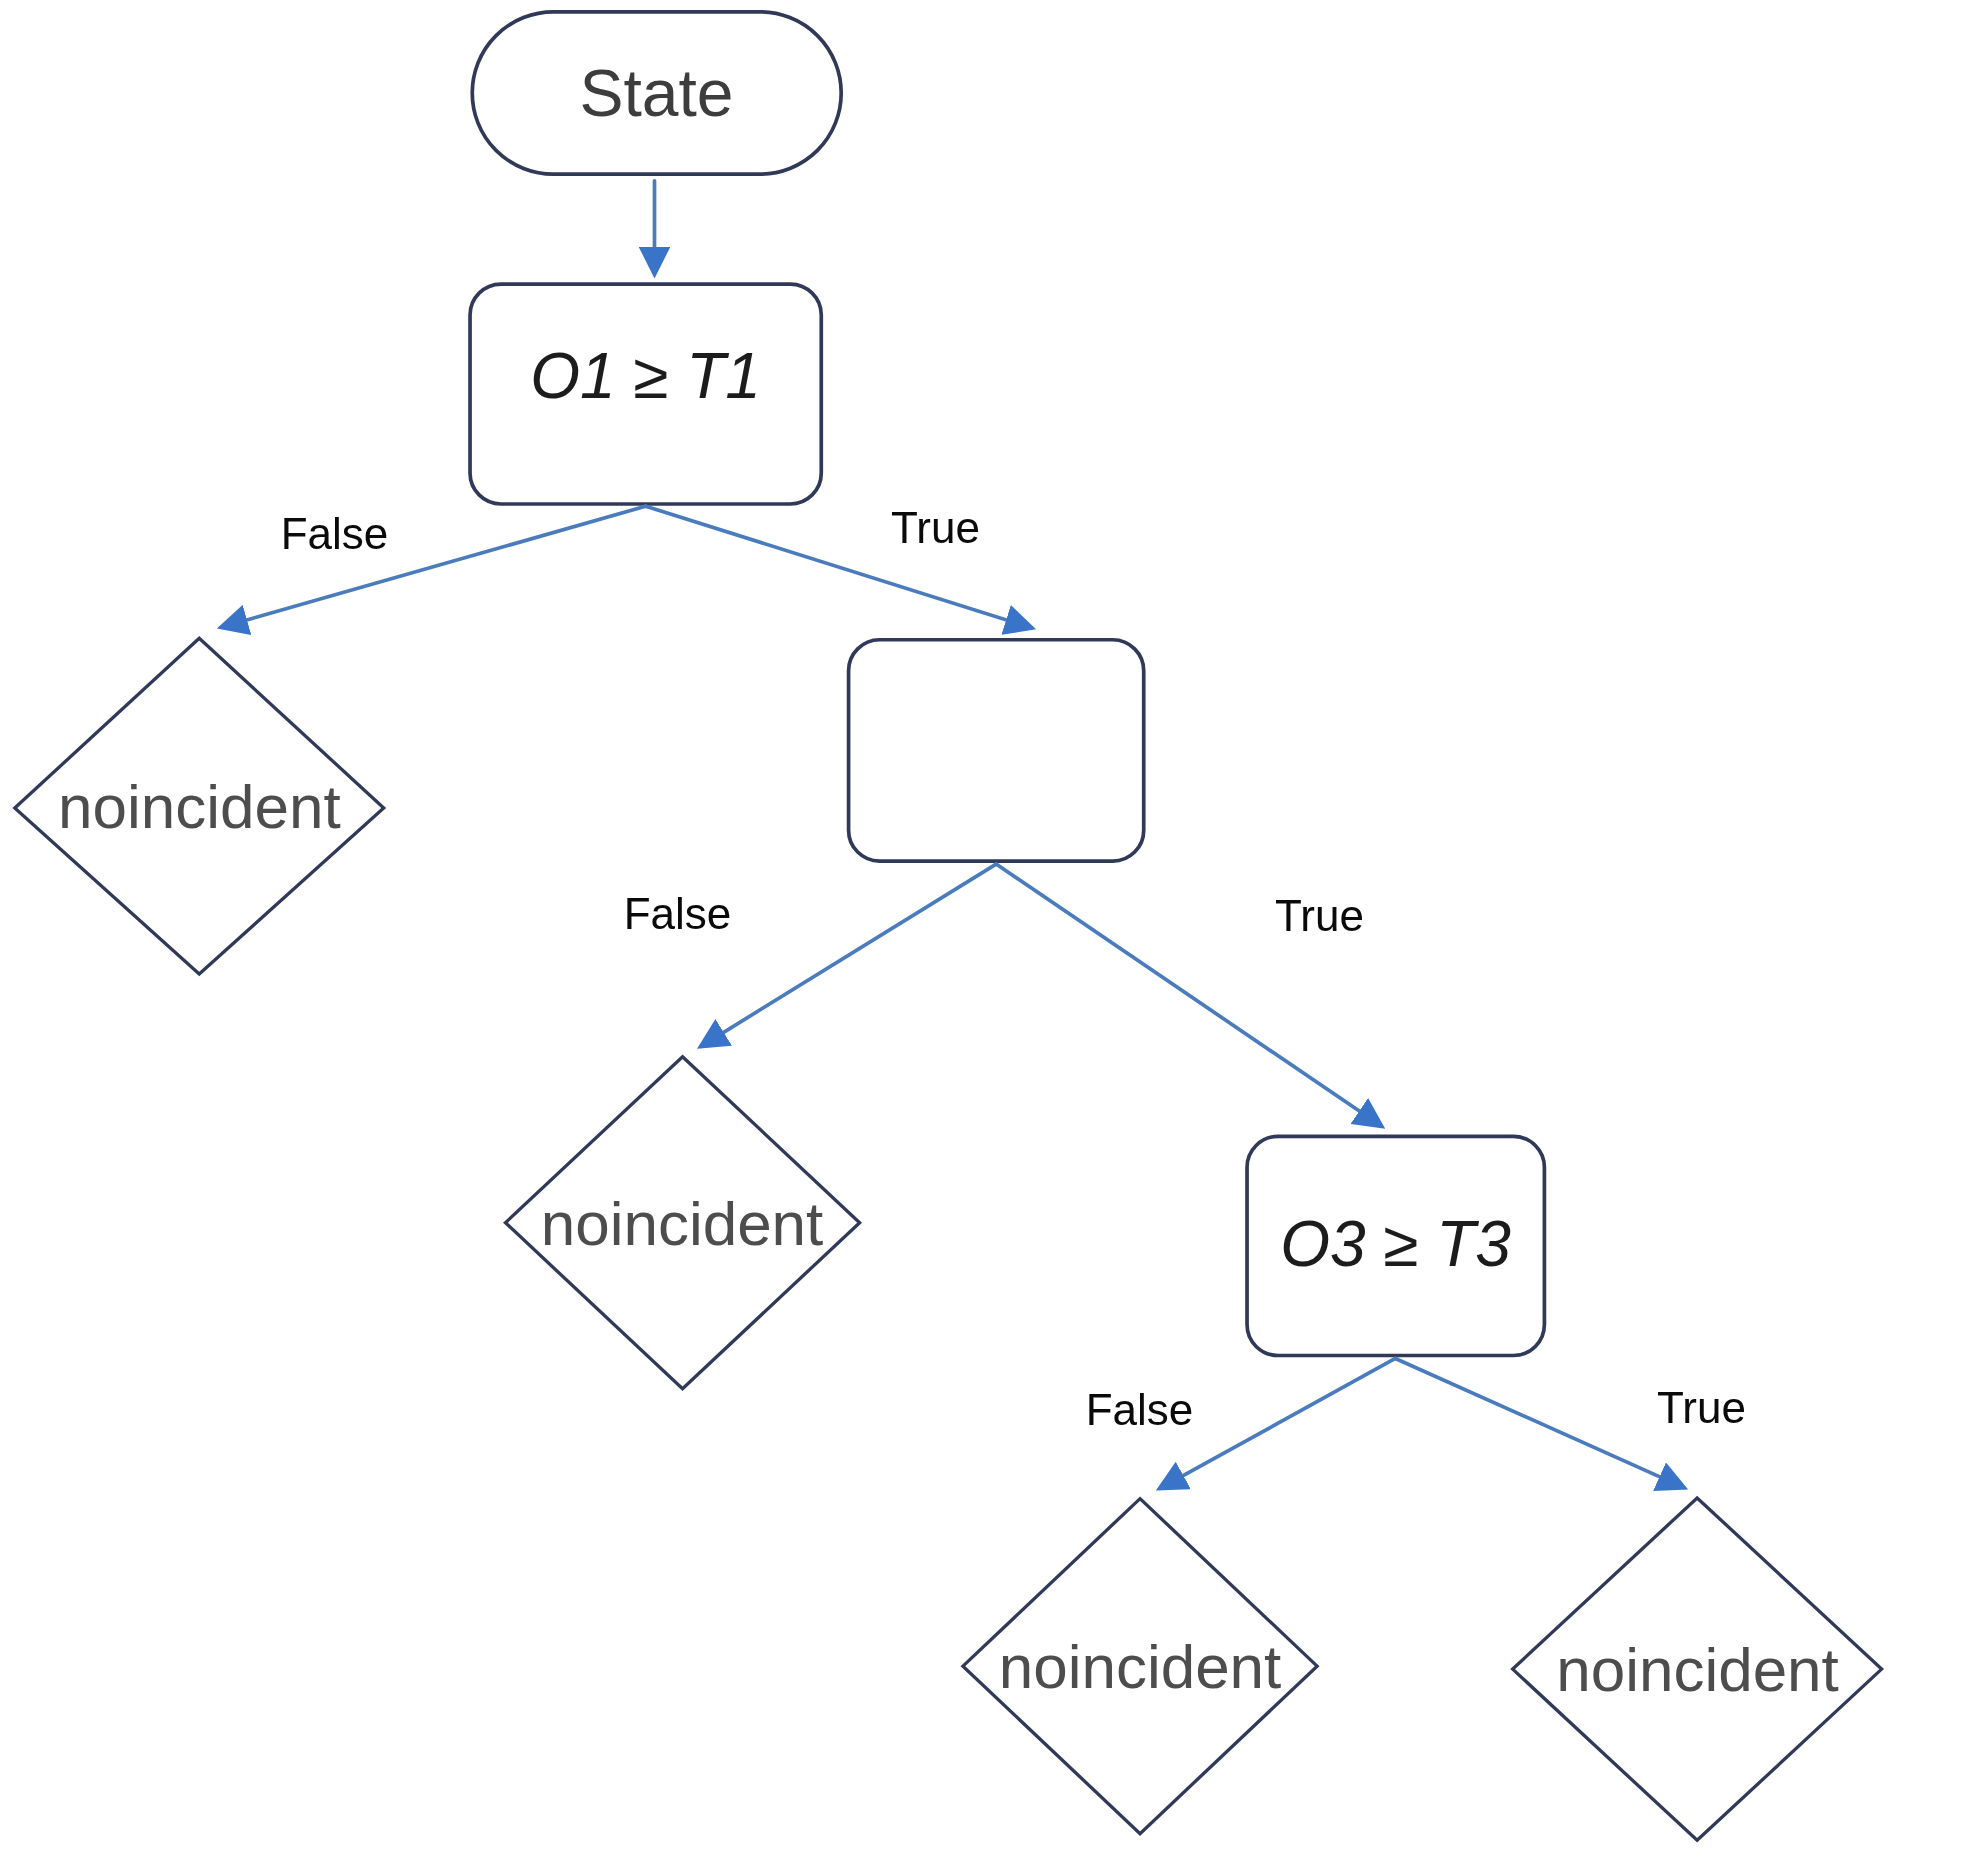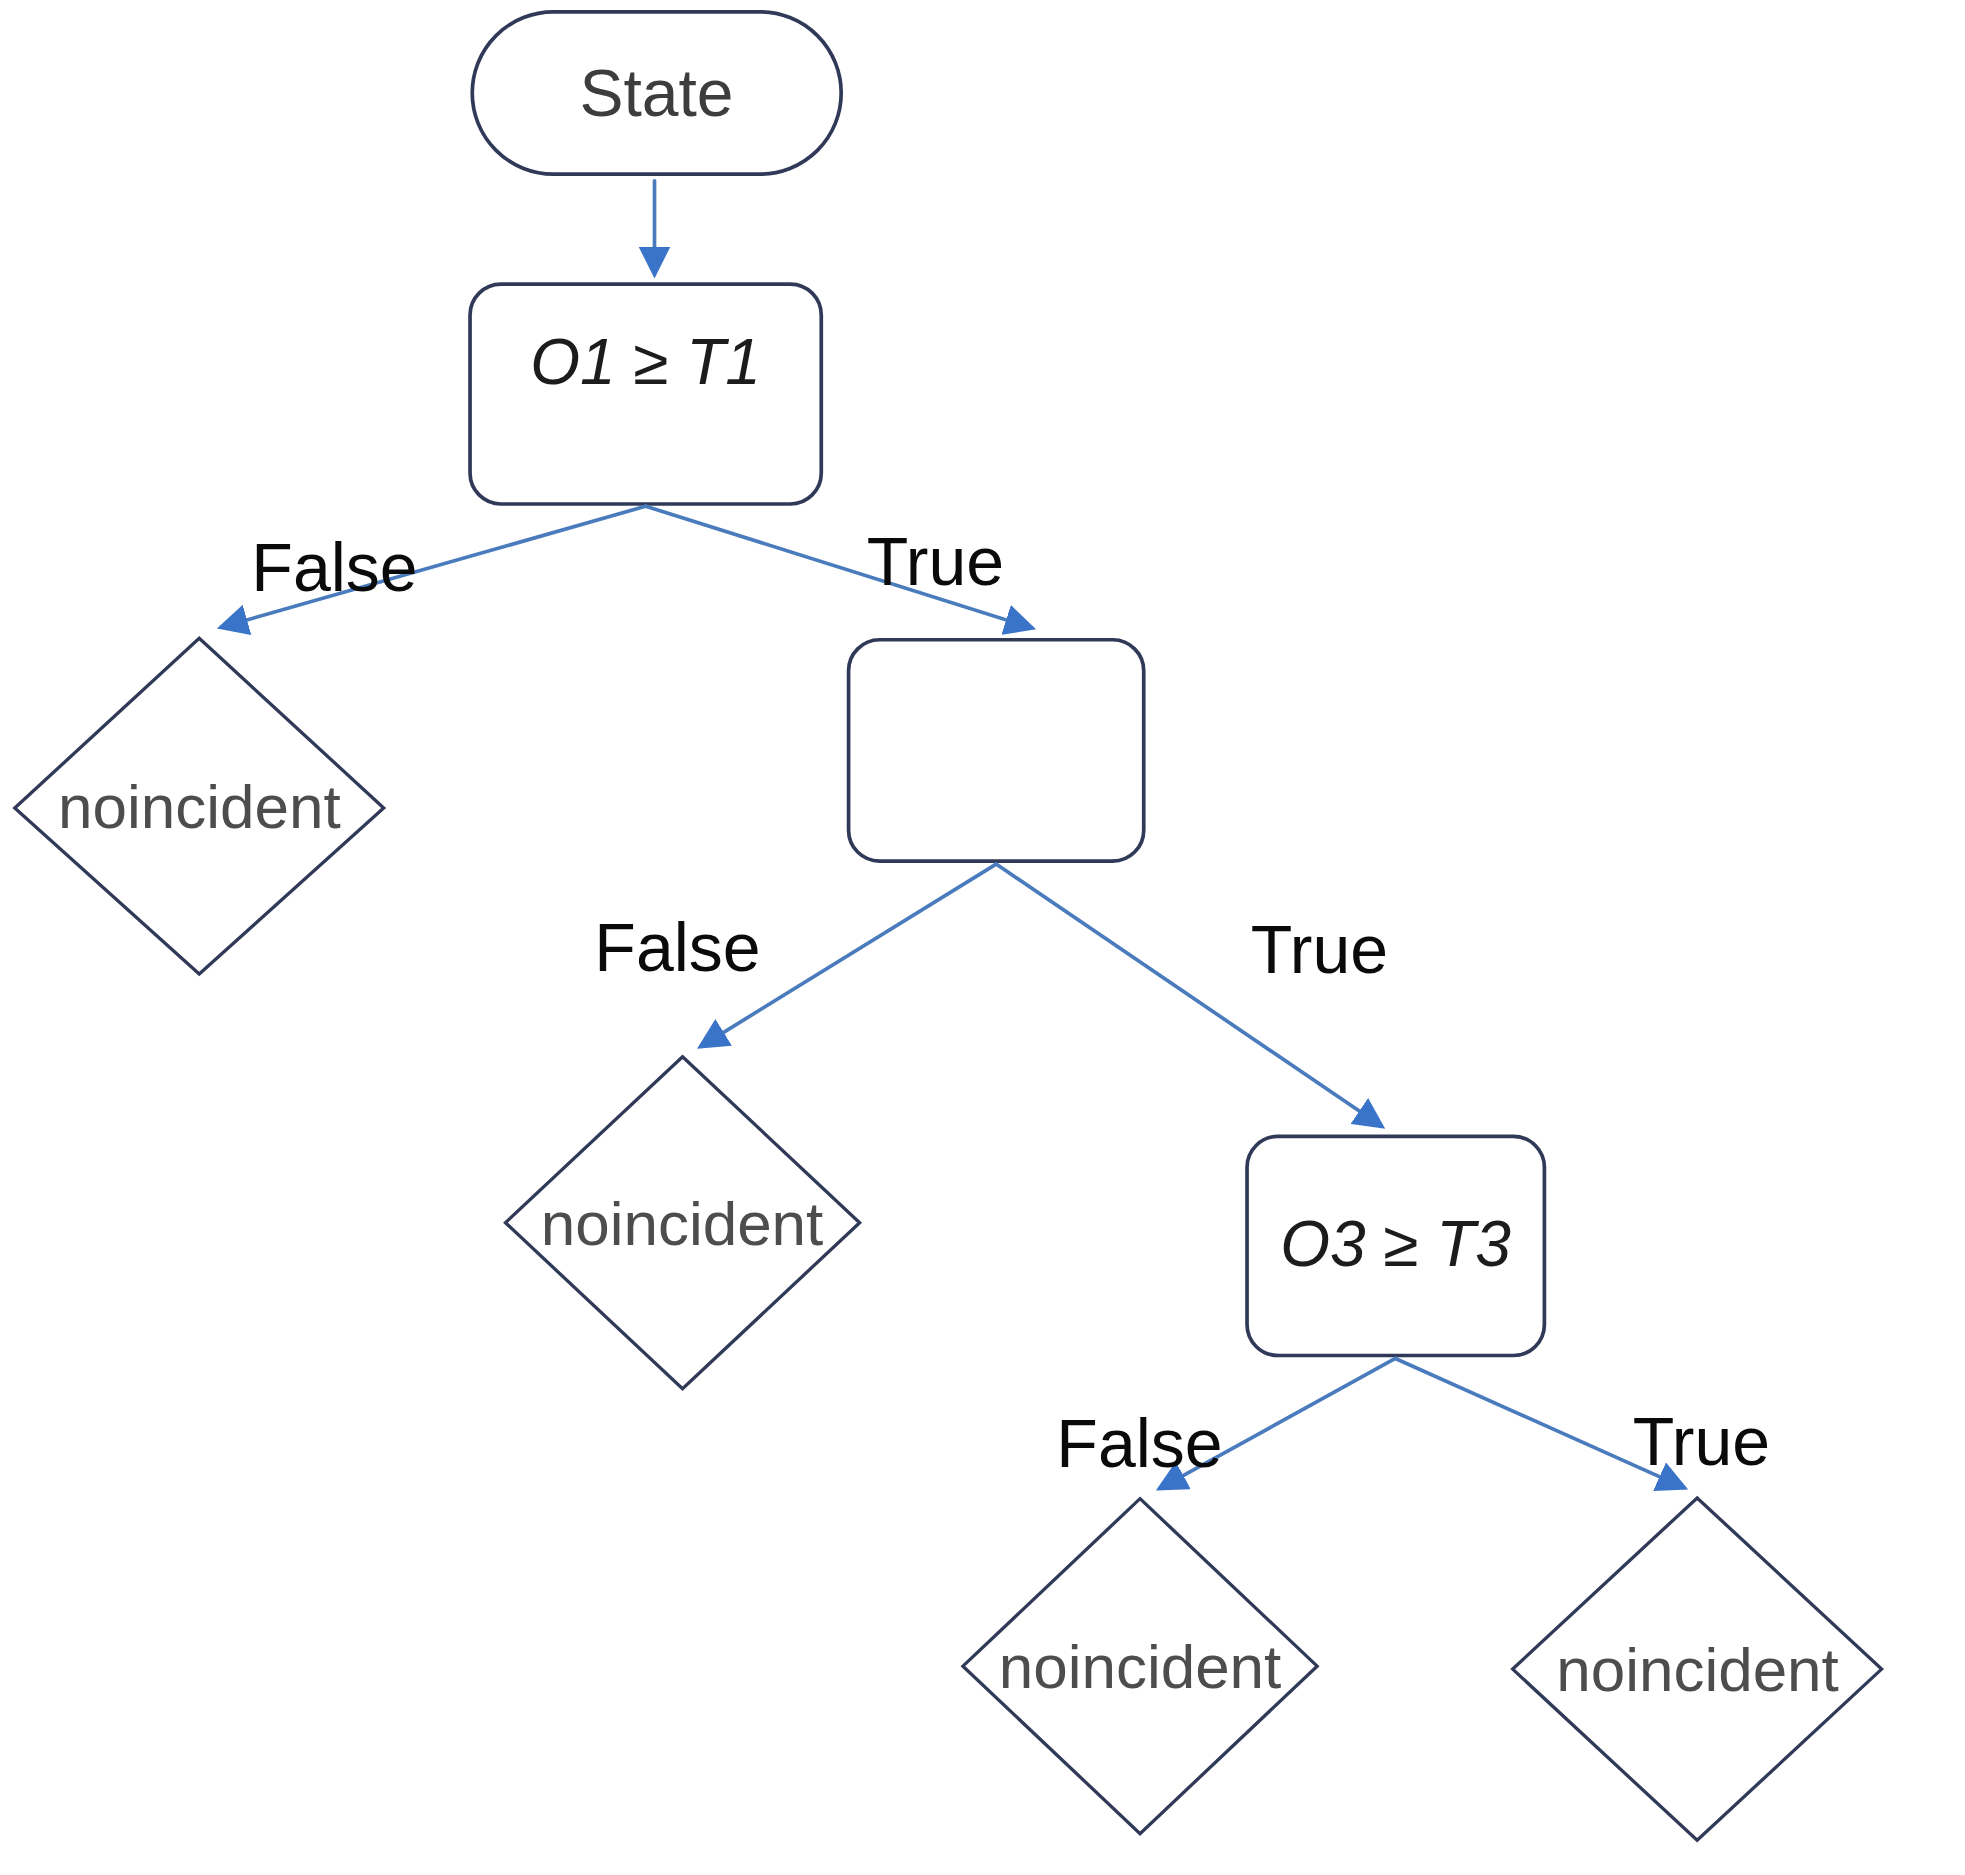--- a/index.html
+++ b/index.html
@@ -43,40 +43,39 @@
   .start-label {
     left: 472px; top: 11.8px; width: 369px; height: 162px;
     font-size: 66px; color: var(--start-text, #3d3d3d);
   }
   .cond-label {
     height: 96px;
     font-size: 64px;
     font-style: italic;
     color: var(--condition-text, #1c1c1c);
   }
-  #cond-o1 { left: 470px;  top: 314px;  width: 351px; }
+  #cond-o1 { left: 470px;  top: 328px;  width: 351px; }
   #cond-o2 { left: 849px; top: 670px;  width: 295px; }
   #cond-o3 { left: 1247px; top: 1196px; width: 297px; }
 
   .leaf-label {
     flex-direction: row;
     font-size: 62px;
     line-height: 83px;
     color: var(--leaf-text, #4d4d4d);
   }
   #leaf-1-label { left: 14.8px;   top: 638px;  width: 369px; height: 336px; }
   #leaf-2-label { left: 505px;  top: 1057px; width: 354px; height: 332px; }
   #leaf-3-label { left: 963px; top: 1499px; width: 354px; height: 335px; }
   #leaf-4-label { left: 1513px; top: 1498px; width: 369px; height: 342px; }
 
   .branch-label {
     width: 295px; height: 89px;
-    font-size: 68px;
+    font-size: 44px;
     color: var(--branch-text, #0a0a0a);
-    margin-top: 33px;
   }
   #bl-o1-false { left: 187px;  top: 489px;  }
   #bl-o1-true  { left: 788px; top: 483px;  }
   #bl-o2-false { left: 530px;  top: 869px; }
   #bl-o2-true  { left: 1172px; top: 871px; }
   #bl-o3-false { left: 992px; top: 1365px; }
   #bl-o3-true  { left: 1554px; top: 1363px; }
 </style>
 </head>
 <body>

